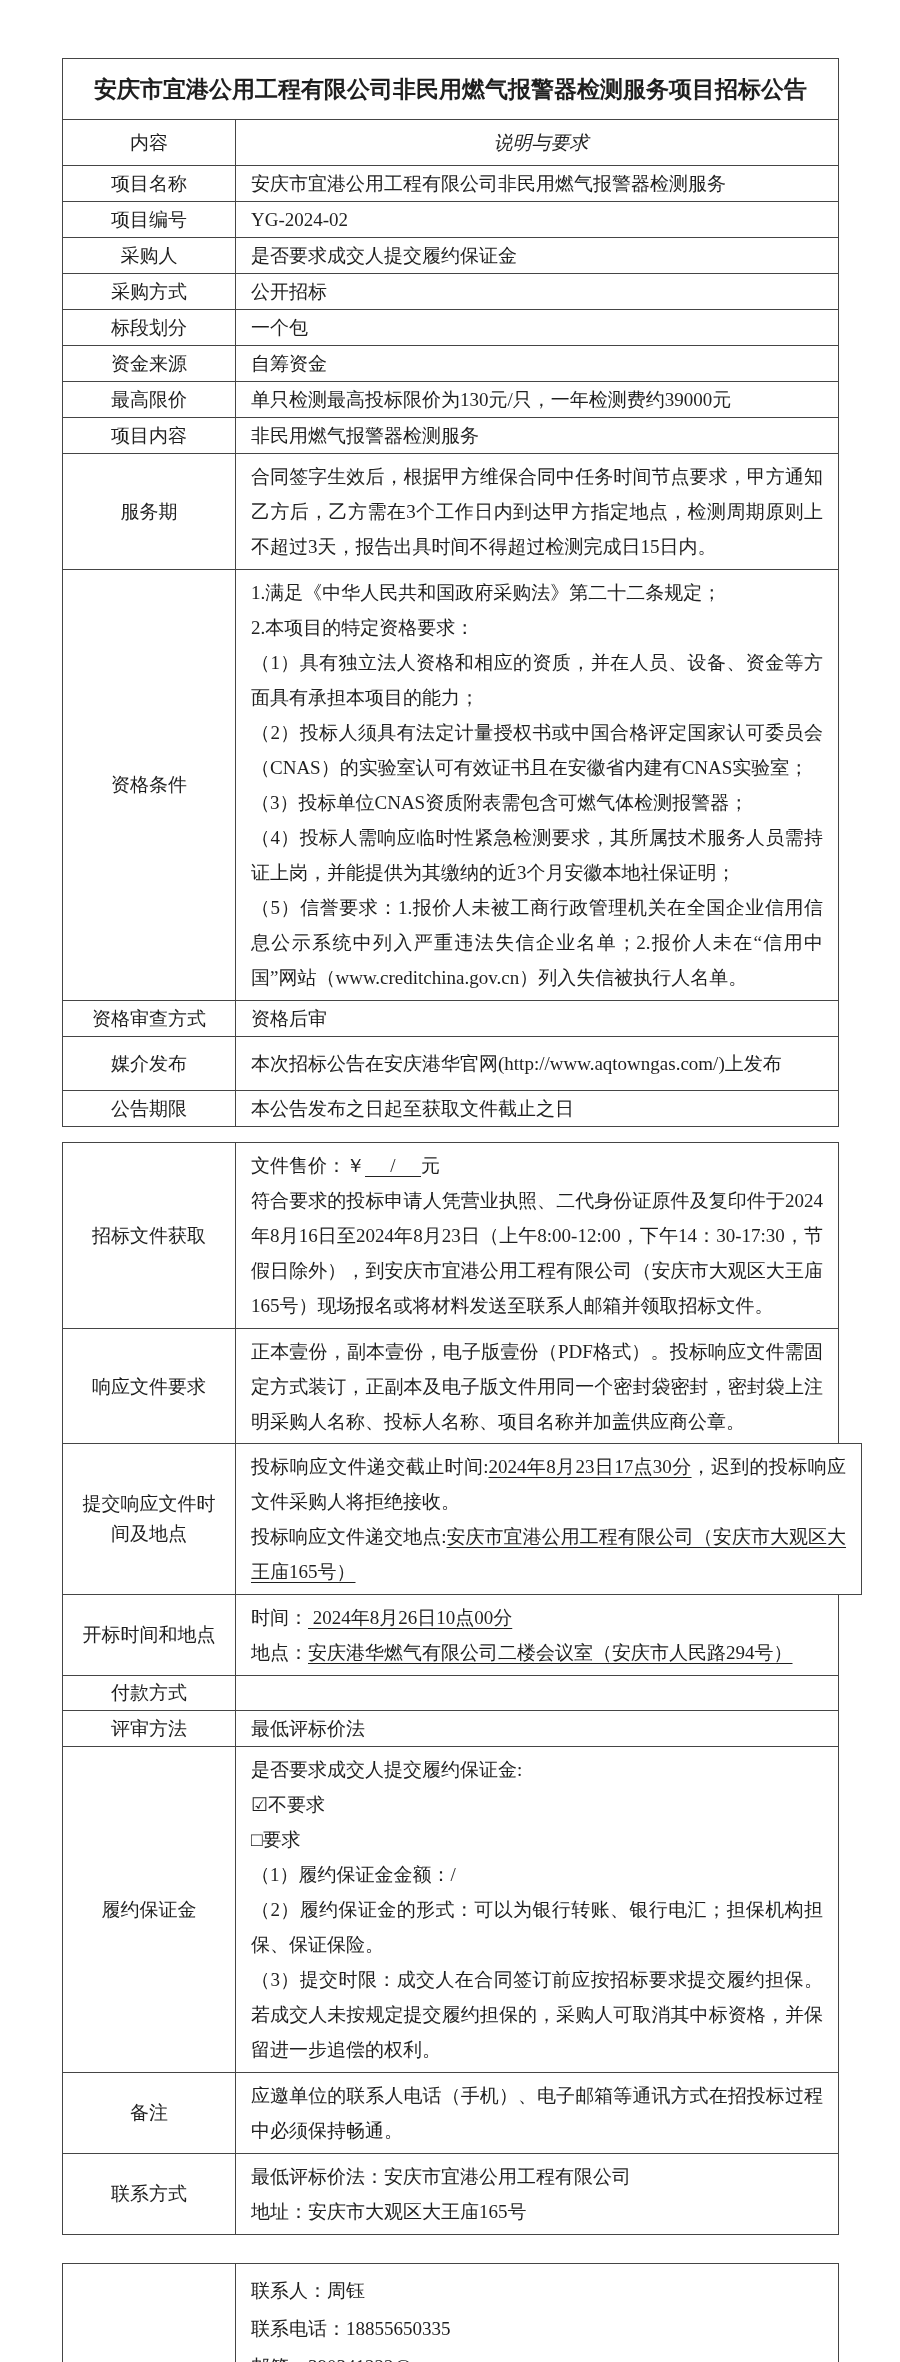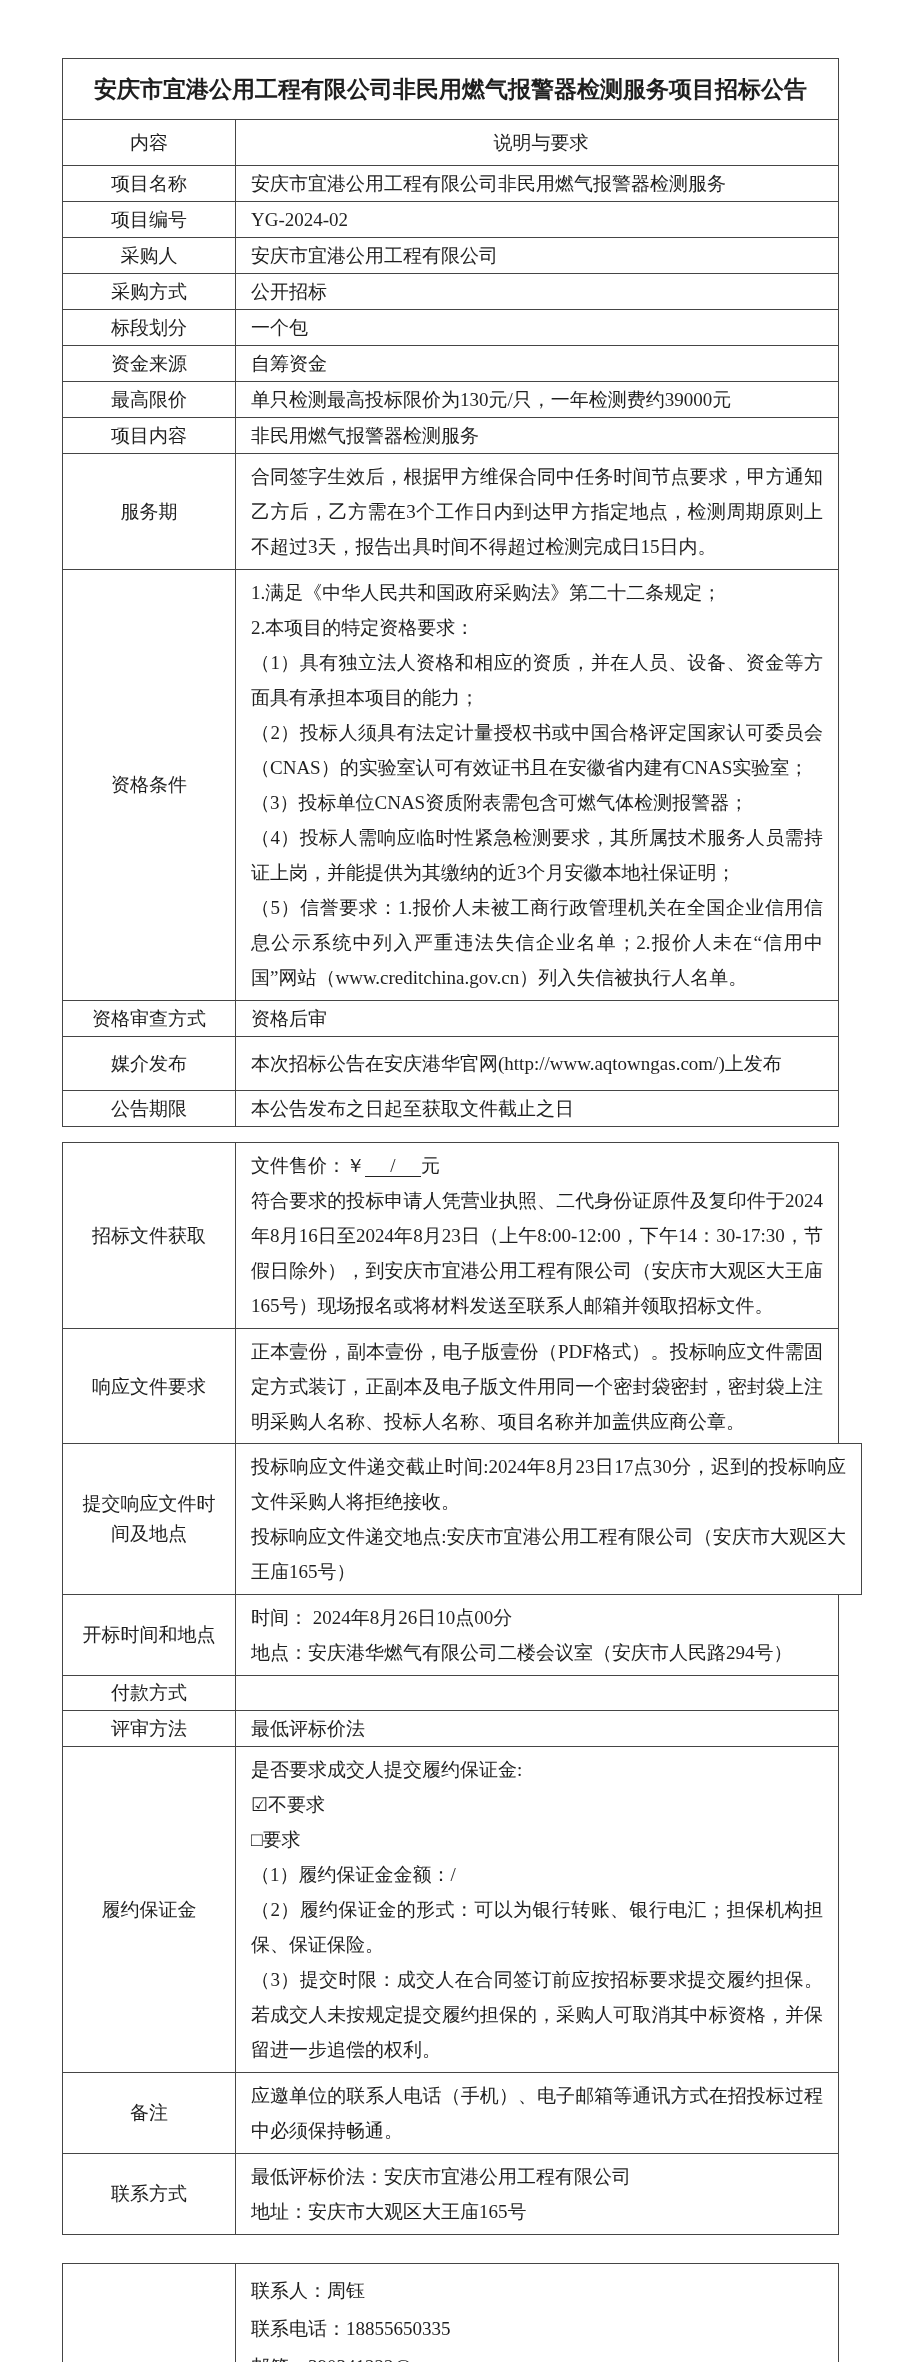--- a/index.html
+++ b/index.html
@@ -32,29 +32,29 @@
   }
   .val p { margin: 0; line-height: 35px; text-align: justify; }
   .simple .val { padding: 0 15px; }
 
   .row-title { min-height: 60px; }
   .title-cell {
     flex: 1; display: flex; align-items: center; justify-content: center;
     font-weight: bold; font-size: 23px; text-align: center; padding: 4px 10px;
   }
   .row-header { min-height: 34px; gap: 8px; }
-  .row-header .val { align-items: center; }
+  .row-header .val { align-items: center; font-style: italic; }
   .row-header .val p { text-align: center; }
 
   .row-media { min-height: 54px; }
   .row-contactblock { min-height: 125px; }
   .row-contactblock .val p { line-height: 38px; }
   .row-contactblock .val { padding: 8px 15px; }
 
-  .u { text-underline-offset: 4px; }
+  .u { text-decoration: underline; text-underline-offset: 4px; }
   .blank {
     display: inline-block; min-width: 56px; text-align: center;
     border-bottom: 1px solid #222; line-height: 21px;
   }
 
   .protrude {
     margin-right: -24px;
     margin-top: -1px; margin-bottom: -1px;
     border: 1px solid #454545; border-left: none;
     background: #fff; position: relative; z-index: 2;
@@ -91,21 +91,21 @@
     <div class="row simple">
       <div class="lab">项目编号</div>
       <div class="val">
           <p>YG-2024-02</p>
         </div>
     </div>
 
     <div class="row simple">
       <div class="lab">采购人</div>
       <div class="val">
-          <p>安庆市宜港公用工程有限公司</p>
+          <p>是否要求成交人提交履约保证金</p>
         </div>
     </div>
 
     <div class="row simple">
       <div class="lab">采购方式</div>
       <div class="val">
           <p>公开招标</p>
         </div>
     </div>
 

